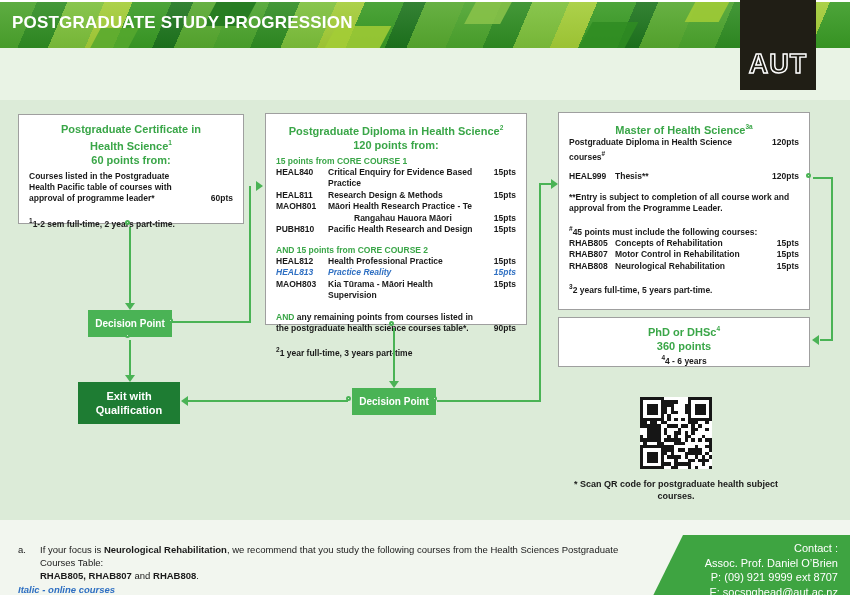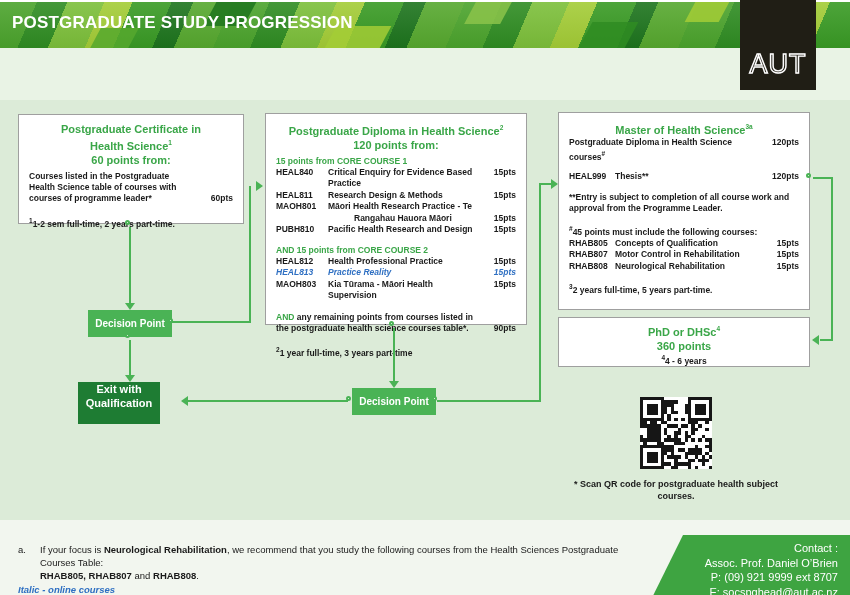--- a/index.html
+++ b/index.html
@@ -15,21 +15,21 @@
         #4ba32c 0 34px, #2f8c22 34px 62px, #7cbf3a 62px 96px,
         #a3cc36 96px 122px, #399a24 122px 158px, #1d741d 158px 178px,
         #56a82e 178px 214px);
   }
   .hblock { position:absolute; transform:skewX(-28deg); opacity:.85; }
   .header-title { position:absolute; left:12px; top:11px; color:#fff; font-size:17px; font-weight:bold; letter-spacing:.2px; z-index:3; }
   .subtitle-band { position:absolute; left:0; top:48px; width:850px; height:52px; background:#e9f3e5; }
   .subtitle { position:absolute; left:12px; top:64px; color:#2f9a3d; font-size:16.5px; font-weight:bold; letter-spacing:-0.2px; }
   .aut-logo { position:absolute; left:740px; top:0; width:76px; height:90px; background:#201e15; z-index:4;
     display:flex; align-items:flex-end; justify-content:center; padding-bottom:10px; }
-  .aut-logo span { color:#201e15; font-size:27px; font-weight:normal; letter-spacing:1px;
+  .aut-logo span { color:#201e15; font-size:27px; font-weight:bold; letter-spacing:1px;
     -webkit-text-stroke:1.4px #fff; text-shadow:0 0 1px #fff; }
 
   
   .main-band   { position:absolute; left:0; top:100px; width:850px; height:420px; background:#dcebd8; }
   .bottom-band { position:absolute; left:0; top:520px; width:850px; height:75px; background:#f2f6ef; }
 
   
   .wbox { position:absolute; background:#fff; border:1px solid #9f9f9f; padding:7px 10px 6px 10px; color:#1a1a1a; }
   .wbox .btitle { text-align:center; color:#3aa648; font-size:11px; font-weight:bold; line-height:14px; }
   .wbox .bpoints { text-align:center; color:#3aa648; font-size:11px; font-weight:bold; line-height:14px; margin-bottom:4px; }
@@ -52,22 +52,22 @@
   .box-master .crow .code { flex:0 0 46px; }
   .box-phd { left:558px; top:317px; width:252px; height:50px; text-align:center; padding-top:4px; }
   .box-phd .pline { color:#3aa648; font-size:11px; font-weight:bold; line-height:14px; }
   .box-phd .dur { font-size:8.5px; font-weight:bold; margin-top:1px; }
 
   
   .dp { position:absolute; width:84px; height:27px; background:#4ab355; color:#fff; font-size:10px; font-weight:bold;
         display:flex; align-items:center; justify-content:center; }
   .dp1 { left:88px;  top:310px; }
   .dp2 { left:352px; top:388px; }
-  .exitbox { position:absolute; left:78px; top:382px; width:82px; height:42px; background:#1e7c33; color:#fff;
-        font-size:11px; font-weight:bold; display:flex; flex-direction:column; align-items:center; line-height:14px; }
+  .exitbox { position:absolute; left:78px; top:382px; width:102px; height:42px; background:#1e7c33; color:#fff;
+        font-size:11px; font-weight:bold; display:flex; flex-direction:column; align-items:center; justify-content:center; line-height:14px; }
 
   
   .ln { position:absolute; background:#4ab355; }
   .node { position:absolute; width:5px; height:5px; border:2px solid #4ab355; background:#fff; border-radius:50%; }
   .ar-d { position:absolute; width:0; height:0; border-left:5px solid transparent; border-right:5px solid transparent; border-top:7px solid #4ab355; }
   .ar-r { position:absolute; width:0; height:0; border-top:5px solid transparent; border-bottom:5px solid transparent; border-left:7px solid #4ab355; }
   .ar-l { position:absolute; width:0; height:0; border-top:5px solid transparent; border-bottom:5px solid transparent; border-right:7px solid #4ab355; }
 
   
   .qr { position:absolute; left:640px; top:397px; width:72px; height:72px; background:#fff; }
@@ -116,21 +116,21 @@
   <div class="main-band"></div>
   <div class="bottom-band"></div>
 
   <div class="wbox box-cert">
     <div class="btitle">
       <span>Postgraduate Certificate in</span><br>
       <span>Health Science</span><sup>1</sup>
     </div>
     <div class="bpoints">60 points from:</div>
     <div class="ptsrow small" style="align-items:flex-end">
-      <span class="txt">Courses listed in the Postgraduate Health Science table of courses with courses of programme leader*</span>
+      <span class="txt">Courses listed in the Postgraduate Health Pacific table of courses with approval of programme leader*</span>
       <span class="pts">60pts</span>
     </div>
     <div class="small" style="margin-top:11px">
       <sup>1</sup><span>1-2 sem full-time, 2 years part-time.</span>
     </div>
   </div>
 
   <div class="wbox box-dip">
     <div class="btitle">
       <span>Postgraduate Diploma in Health Science</span><sup>2</sup>
@@ -207,21 +207,21 @@
       <span class="cpts">120pts</span>
     </div>
 
     <div class="small" style="margin-top:9px">**Entry is subject to completion of all course work and approval from the Programme Leader.</div>
 
     <div class="small" style="margin-top:9px">
       <sup>#</sup><span>45 points must include the following courses:</span>
     </div>
     <div class="crow">
       <span class="code">RHAB805</span>
-      <span class="cname">Concepts of Qualification</span>
+      <span class="cname">Concepts of Rehabilitation</span>
       <span class="cpts">15pts</span>
     </div>
     <div class="crow">
       <span class="code">RHAB807</span>
       <span class="cname">Motor Control in Rehabilitation</span>
       <span class="cpts">15pts</span>
     </div>
     <div class="crow">
       <span class="code">RHAB808</span>
       <span class="cname">Neurological Rehabilitation</span>

